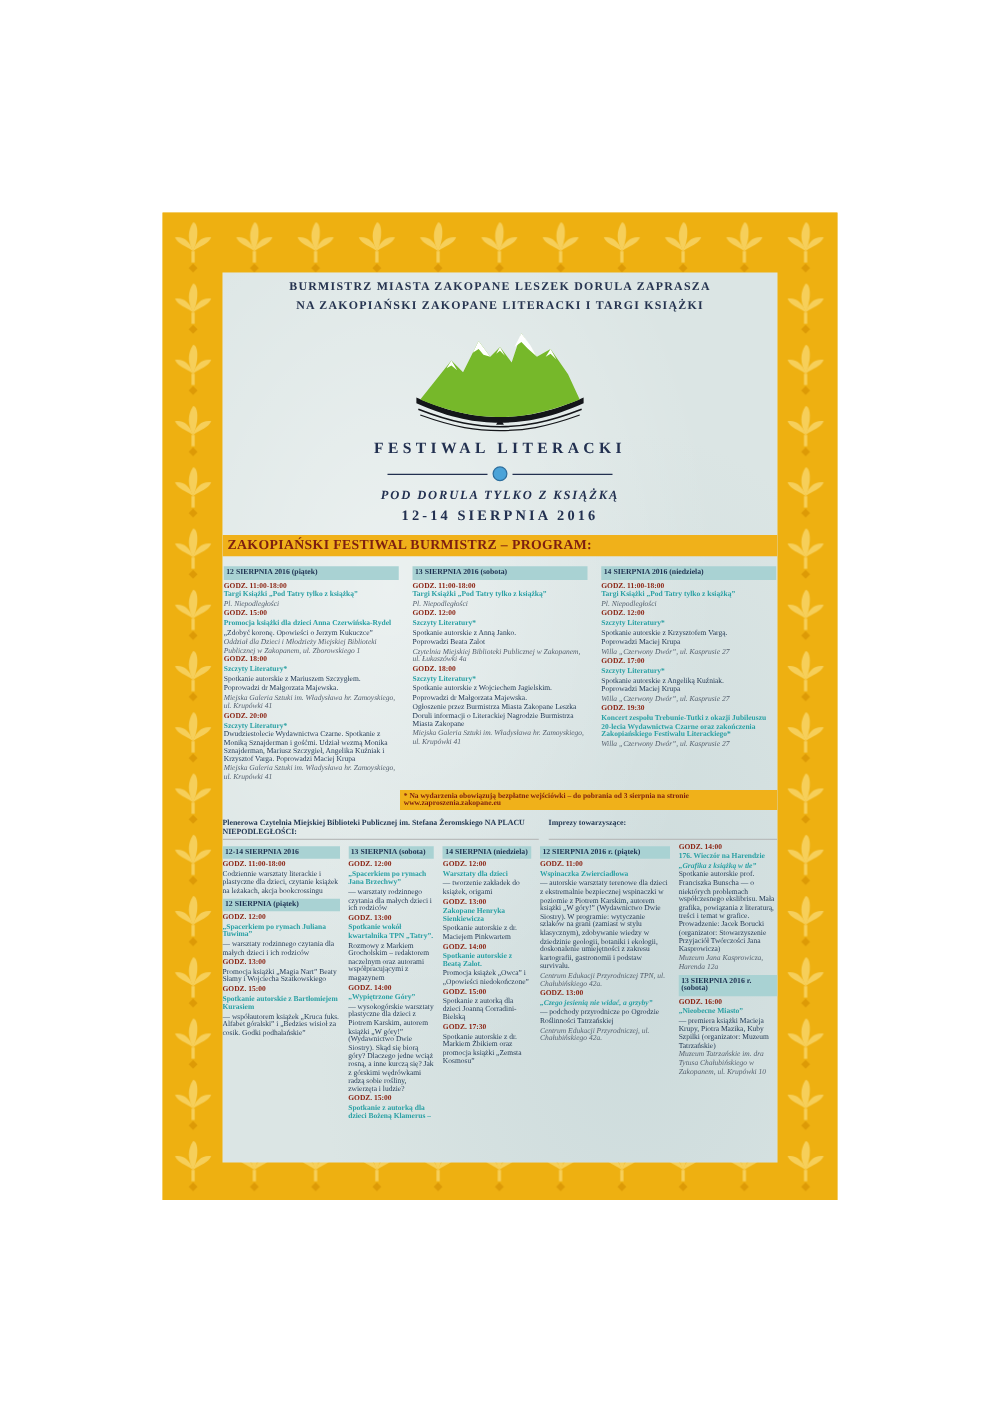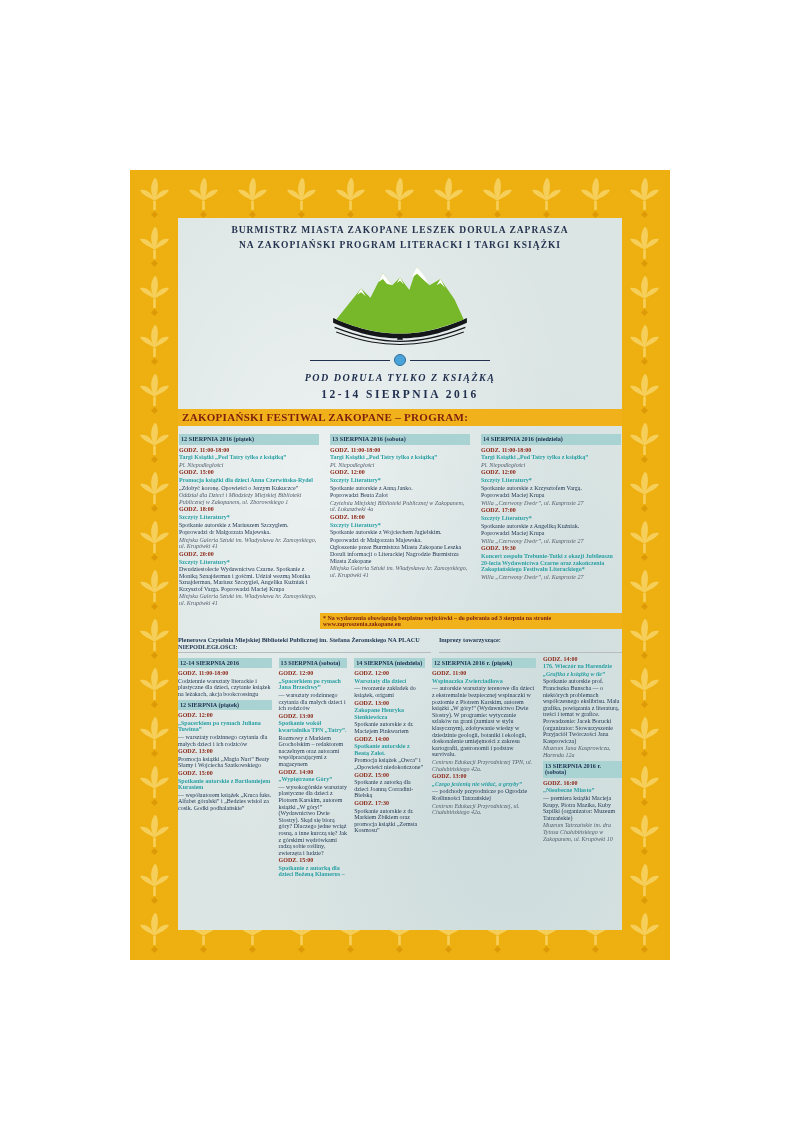--- a/index.html
+++ b/index.html
@@ -64,48 +64,49 @@
           <rect x="22" y="42" width="5" height="5" transform="rotate(45 24.5 44.5)" fill="#dd9a06"></rect>
         </pattern>
       </defs>
       <rect width="540" height="790" fill="url(#plantpat)"></rect>
     </svg>
 
     <div class="inner">
 
       <div class="invite">
         <div>BURMISTRZ MIASTA ZAKOPANE LESZEK DORULA ZAPRASZA</div>
-        <div>NA ZAKOPIAŃSKI PROGRAM LITERACKI I TARGI KSIĄŻKI</div>
+        <div>NA ZAKOPIAŃSKI ZAKOPANE LITERACKI I TARGI KSIĄŻKI</div>
       </div>
 
       <div class="logoblock">
         <svg width="140" height="86" viewBox="0 0 180 108">
 
           <path d="M4 72 C40 88 66 92 90 92 C114 92 140 88 176 72 L176 78 C140 94 114 98 90 98 C66 98 40 94 4 78 Z" fill="#14161a"></path>
           <path d="M6 84 C42 98 66 102 90 102 C114 102 138 98 174 84" stroke="#14161a" stroke-width="1.6" fill="none"></path>
           <path d="M8 90 C44 103 66 106 90 106 C114 106 136 103 172 90" stroke="#14161a" stroke-width="1.3" fill="none"></path>
           <path d="M90 92 L86 100 L94 100 Z" fill="#14161a"></path>
 
           <path d="M8 74 L40 34 L52 46 L68 14 L80 30 L90 20 L102 36 L112 6 L128 30 L142 22 L160 48 L172 74 C136 88 114 92 90 92 C66 92 42 88 8 74 Z" fill="#76b82a"></path>
           <path d="M68 14 L62 26 L68 22 L73 28 L80 30 Z" fill="#ffffff"></path>
           <path d="M112 6 L105 20 L112 15 L119 22 L128 30 L121 18 Z" fill="#ffffff"></path>
           <path d="M40 34 L35 42 L40 39 L46 44 Z" fill="#ffffff"></path>
           <path d="M142 22 L137 30 L142 27 L148 33 Z" fill="#ffffff"></path>
           <path d="M90 20 L86 27 L90 24 L95 29 Z" fill="#ffffff"></path>
         </svg>
+        <div class="sub-title">FESTIWAL LITERACKI</div>
         <div class="divider">
           <span class="d-line"></span>
           <span class="d-circle"></span>
           <span class="d-line"></span>
         </div>
         <div class="motto">POD DORULA TYLKO Z KSIĄŻKĄ</div>
         <div class="dates">12-14 SIERPNIA 2016</div>
       </div>
 
-      <div class="prog-band">ZAKOPIAŃSKI FESTIWAL ZAKOPANE – PROGRAM:</div>
+      <div class="prog-band">ZAKOPIAŃSKI FESTIWAL BURMISTRZ – PROGRAM:</div>
 
       <div class="prog-cols">
         <div class="prog-col">
             <div class="ln day">12 SIERPNIA 2016 (piątek)</div>
             <div class="ln time">GODZ. 11:00-18:00</div>
             <div class="ln title">Targi Książki „Pod Tatry tylko z książką”</div>
             <div class="ln venue">Pl. Niepodległości</div>
             <div class="ln time">GODZ. 15:00</div>
             <div class="ln title">Promocja książki dla dzieci Anna Czerwińska-Rydel</div>
             <div class="ln text">„Zdobyć koronę. Opowieści o Jerzym Kukuczce”</div>

